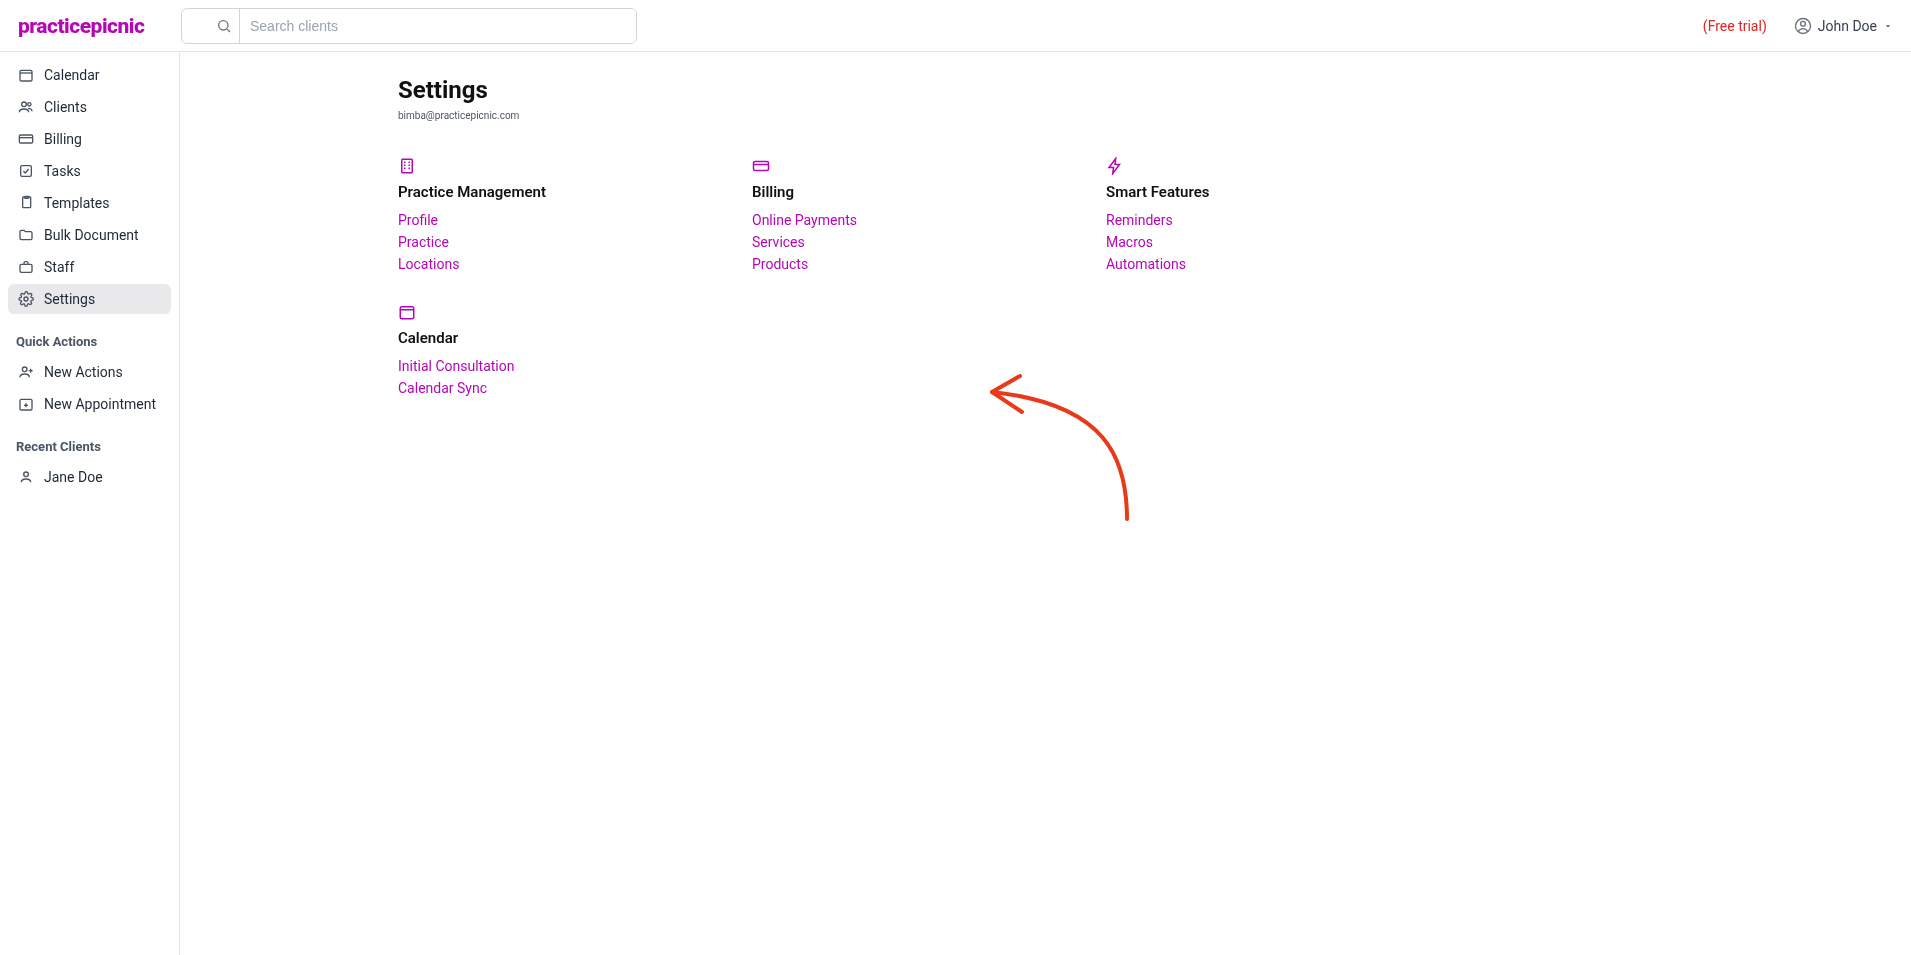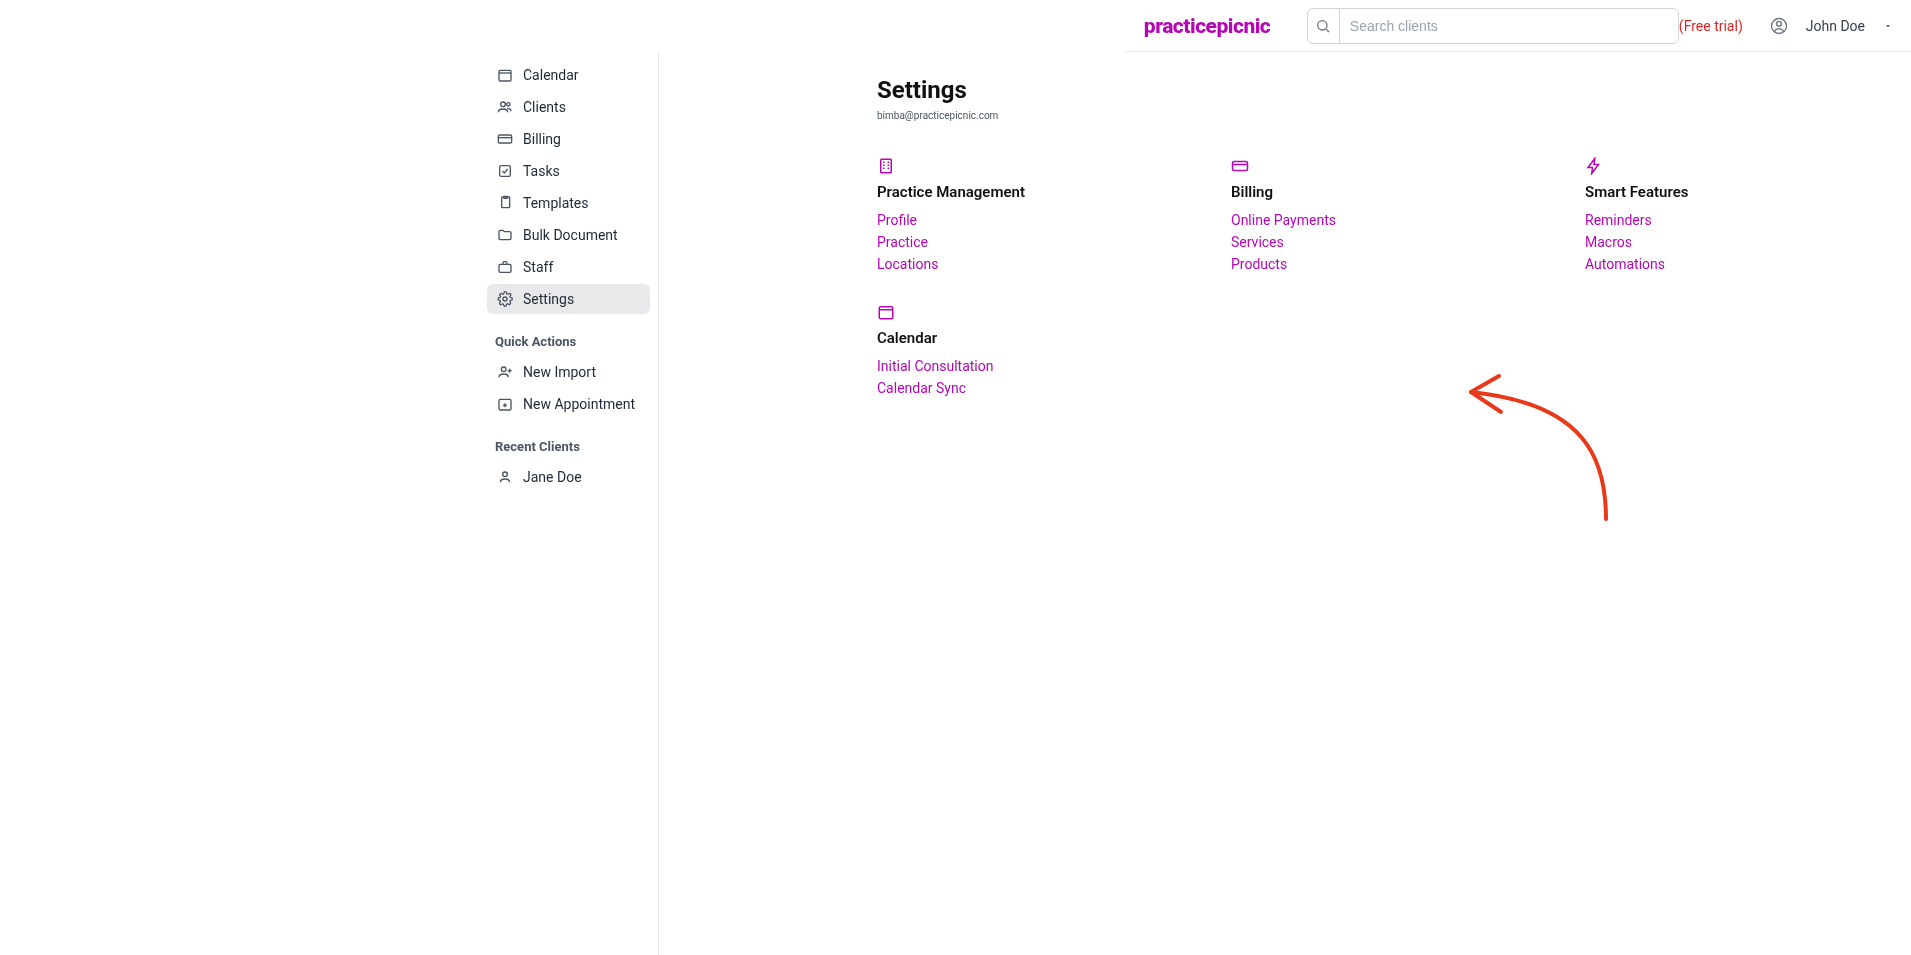--- a/index.html
+++ b/index.html
@@ -13,21 +13,20 @@
       color: #1a1a1a;
       background: #fff;
       width: 1911px;
       height: 955px;
       overflow: hidden;
     }
     .app {
       display: flex;
       flex-direction: column;
       height: 100%;
-      align-items: flex-end;
     }
     .topbar {
       display: flex;
       align-items: center;
       height: 52px;
       padding: 0 18px;
       border-bottom: 1px solid #e5e5e5;
     }
     .logo {
       font-weight: 800;
@@ -35,22 +34,23 @@
       color: #b507b5;
       letter-spacing: -0.5px;
       width: 163px;
     }
     .search-wrap {
       display: flex;
       align-items: center;
       border: 1px solid #d1d5db;
       border-radius: 6px;
       height: 36px;
-      width: 372px;
+      width: 456px;
       overflow: hidden;
+      padding-left: 26px;
     }
     .search-icon-box {
       width: 32px;
       height: 100%;
       display: flex;
       align-items: center;
       justify-content: center;
       border-right: 1px solid #d1d5db;
       color: #6b7280;
     }
@@ -70,21 +70,21 @@
       flex: 1;
     }
     .trial-badge {
       color: #dc2626;
       font-size: 14px;
       margin-right: 27px;
     }
     .user-menu {
       display: flex;
       align-items: center;
-      gap: 18px;
+      gap: 6px;
       color: #374151;
       cursor: pointer;
     }
     .user-menu svg.avatar {
       width: 18px;
       height: 18px;
       color: #6b7280;
     }
     .body-row {
       display: flex;
@@ -277,21 +277,21 @@
       </div>
 
       <div class="section-label">Quick Actions</div>
       <div class="nav-item">
         <svg viewBox="0 0 24 24" fill="none" stroke="currentColor" stroke-width="2">
             <circle cx="10" cy="8" r="3.5"></circle>
             <path d="M3 20c0-3 3-5 7-5s7 2 7 5"></path>
             <line x1="19" y1="7" x2="19" y2="13"></line>
             <line x1="16" y1="10" x2="22" y2="10"></line>
           </svg>
-        <span>New Import</span>
+        <span>New Actions</span>
       </div>
       <div class="nav-item">
         <svg viewBox="0 0 24 24" fill="none" stroke="currentColor" stroke-width="2">
             <rect x="3" y="5" width="18" height="16" rx="2"></rect>
             <line x1="12" y1="11" x2="12" y2="17"></line>
             <line x1="9" y1="14" x2="15" y2="14"></line>
           </svg>
         <span>New Appointment</span>
       </div>
 

